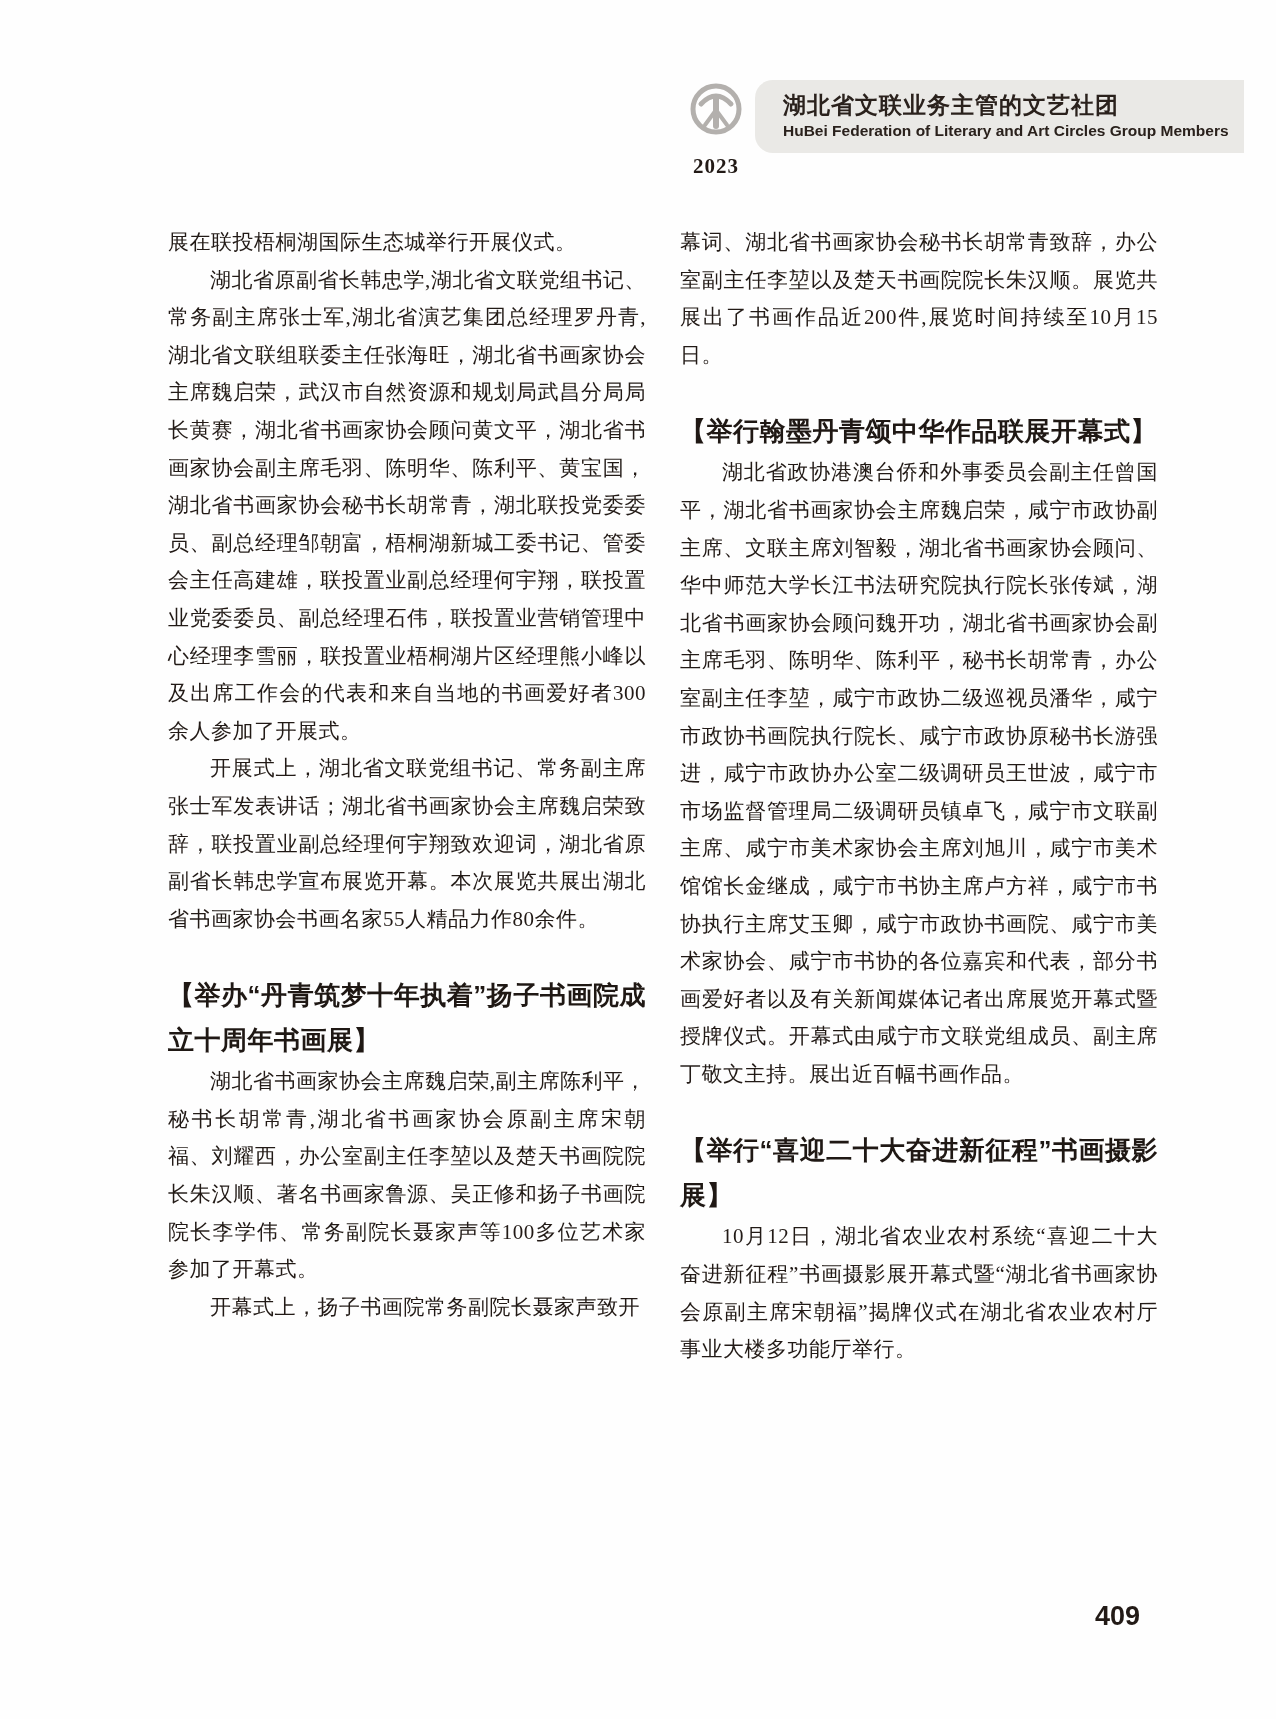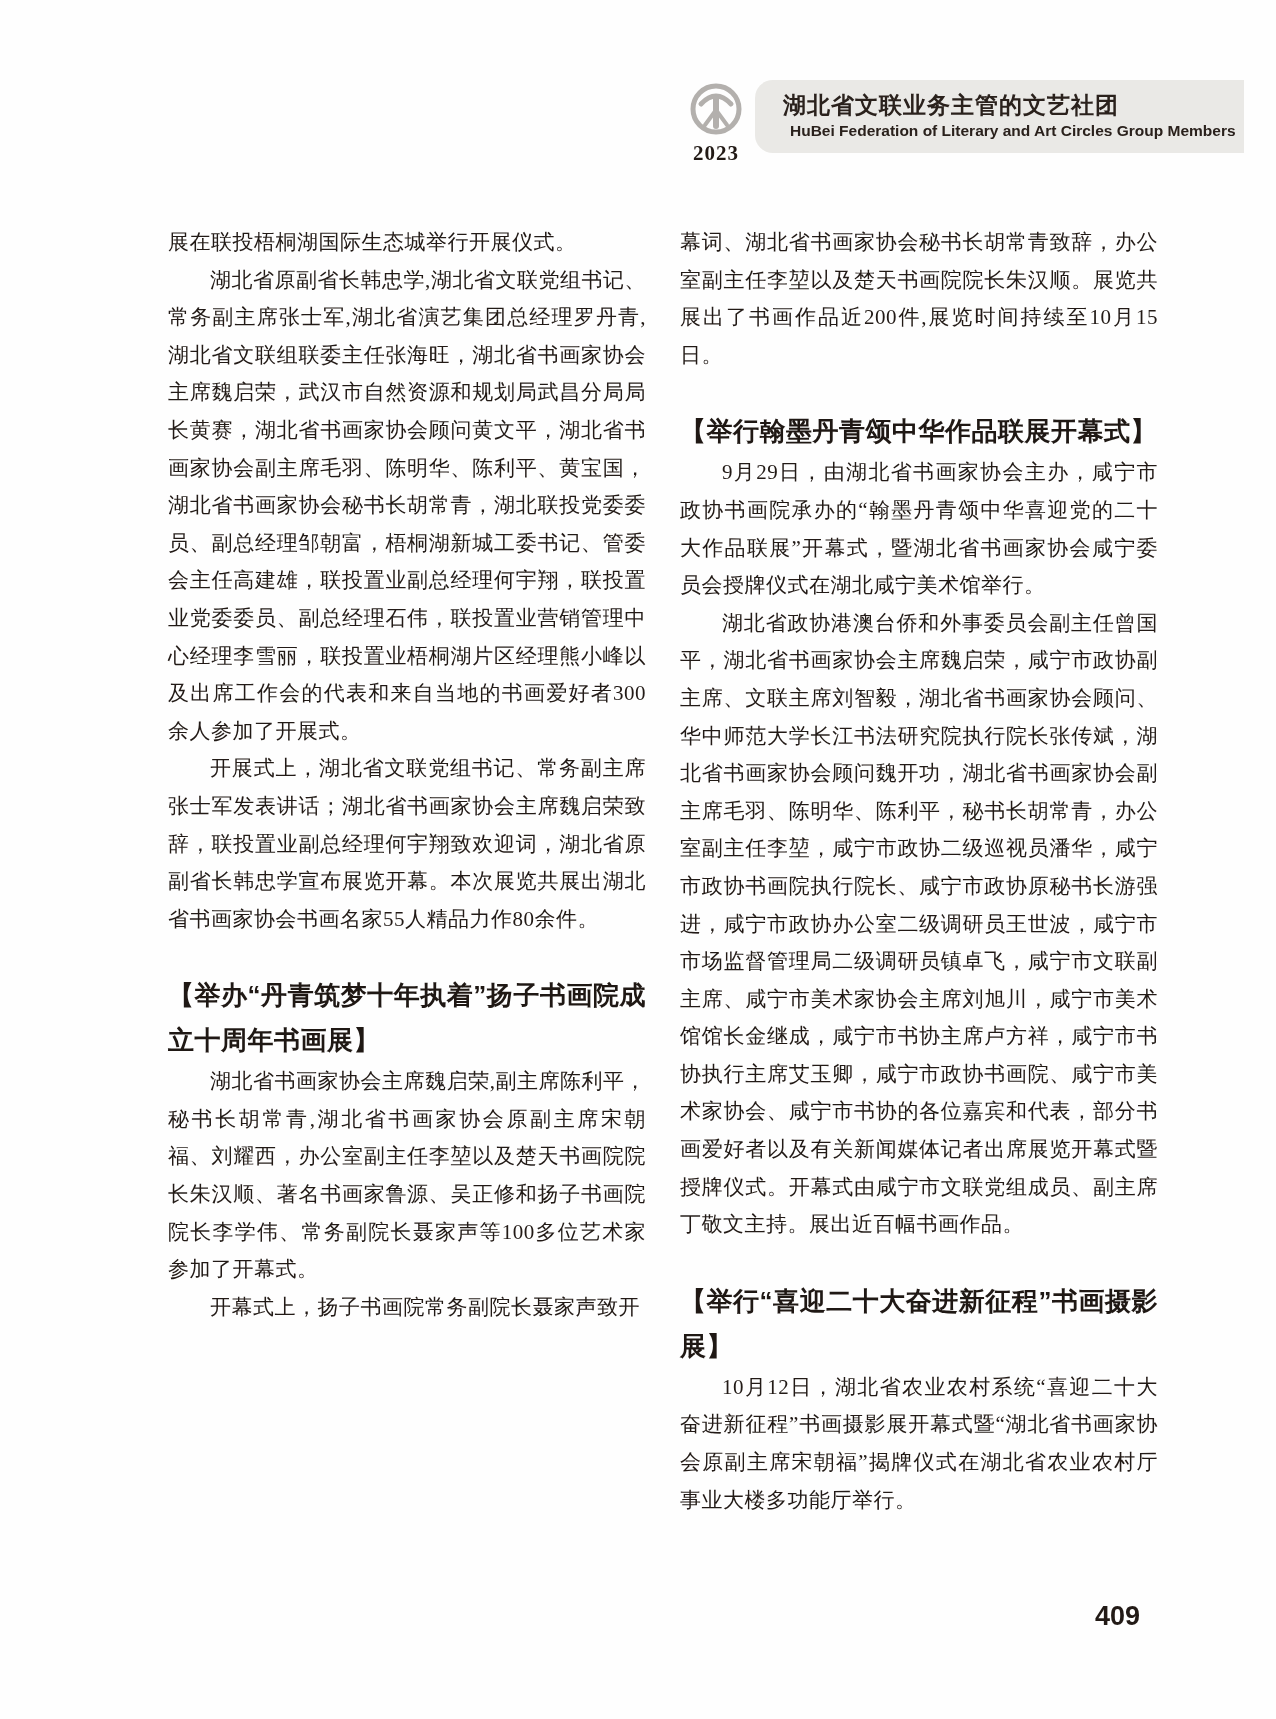--- a/index.html
+++ b/index.html
@@ -21,30 +21,30 @@
     background: #eae9e6;
     border-radius: 18px 0 0 18px;
   }
   .header-title-cn {
     position: absolute; left: 28px; top: 10px;
     font-family: "Liberation Sans", "DejaVu Sans", sans-serif;
     font-weight: bold; font-size: 23px; letter-spacing: 1px;
     color: #2a211c; white-space: nowrap;
   }
   .header-title-en {
-    position: absolute; left: 35px; top: 42px;
+    position: absolute; left: 28px; top: 42px;
     font-family: "Liberation Sans", "DejaVu Sans", sans-serif;
     font-weight: bold; font-size: 15.5px;
     color: #2a211c; white-space: nowrap;
   }
   .logo-wrap { position: absolute; left: 688px; top: 82px; width: 56px; text-align: center; }
   .logo-year {
     font-family: "Liberation Serif", "DejaVu Serif", serif;
     font-weight: bold; font-size: 21px; color: #221a16;
-    margin-top: 1px; letter-spacing: 1px;
+    margin-top: 14px; letter-spacing: 1px;
   }
 
   
   .col {
     position: absolute; top: 224px; width: 478px;
     text-align: justify;
     font-size: 21px; line-height: 37.6px;
     letter-spacing: 0.5px;
   }
   .col-left  { left: 168px; }
@@ -94,21 +94,20 @@
     <p class="indent">湖北省原副省长韩忠学,湖北省文联党组书记、常务副主席张士军,湖北省演艺集团总经理罗丹青,湖北省文联组联委主任张海旺，湖北省书画家协会主席魏启荣，武汉市自然资源和规划局武昌分局局长黄赛，湖北省书画家协会顾问黄文平，湖北省书画家协会副主席毛羽、陈明华、陈利平、黄宝国，湖北省书画家协会秘书长胡常青，湖北联投党委委员、副总经理邹朝富，梧桐湖新城工委书记、管委会主任高建雄，联投置业副总经理何宇翔，联投置业党委委员、副总经理石伟，联投置业营销管理中心经理李雪丽，联投置业梧桐湖片区经理熊小峰以及出席工作会的代表和来自当地的书画爱好者300余人参加了开展式。</p>
     <p class="indent">开展式上，湖北省文联党组书记、常务副主席张士军发表讲话；湖北省书画家协会主席魏启荣致辞，联投置业副总经理何宇翔致欢迎词，湖北省原副省长韩忠学宣布展览开幕。本次展览共展出湖北省书画家协会书画名家55人精品力作80余件。</p>
     <h3 class="section-heading">【举办“丹青筑梦十年执着”扬子书画院成立十周年书画展】</h3>
     <p class="indent">湖北省书画家协会主席魏启荣,副主席陈利平，秘书长胡常青,湖北省书画家协会原副主席宋朝福、刘耀西，办公室副主任李堃以及楚天书画院院长朱汉顺、著名书画家鲁源、吴正修和扬子书画院院长李学伟、常务副院长聂家声等100多位艺术家参加了开幕式。</p>
     <p class="indent">开幕式上，扬子书画院常务副院长聂家声致开</p>
   </div>
 
   <div class="col col-right">
     <p>幕词、湖北省书画家协会秘书长胡常青致辞，办公室副主任李堃以及楚天书画院院长朱汉顺。展览共展出了书画作品近200件,展览时间持续至10月15日。</p>
     <h3 class="section-heading">【举行翰墨丹青颂中华作品联展开幕式】</h3>
-    <p class="indent">9月29日，由湖北省书画家协会主办，咸宁市政协书画院承办的“翰墨丹青颂中华喜迎党的二十大作品联展”开幕式，暨湖北省书画家协会咸宁委员会授牌仪式在湖北咸宁美术馆举行。</p>
     <p class="indent">湖北省政协港澳台侨和外事委员会副主任曾国平，湖北省书画家协会主席魏启荣，咸宁市政协副主席、文联主席刘智毅，湖北省书画家协会顾问、华中师范大学长江书法研究院执行院长张传斌，湖北省书画家协会顾问魏开功，湖北省书画家协会副主席毛羽、陈明华、陈利平，秘书长胡常青，办公室副主任李堃，咸宁市政协二级巡视员潘华，咸宁市政协书画院执行院长、咸宁市政协原秘书长游强进，咸宁市政协办公室二级调研员王世波，咸宁市市场监督管理局二级调研员镇卓飞，咸宁市文联副主席、咸宁市美术家协会主席刘旭川，咸宁市美术馆馆长金继成，咸宁市书协主席卢方祥，咸宁市书协执行主席艾玉卿，咸宁市政协书画院、咸宁市美术家协会、咸宁市书协的各位嘉宾和代表，部分书画爱好者以及有关新闻媒体记者出席展览开幕式暨授牌仪式。开幕式由咸宁市文联党组成员、副主席丁敬文主持。展出近百幅书画作品。</p>
     <h3 class="section-heading">【举行“喜迎二十大奋进新征程”书画摄影展】</h3>
     <p class="indent">10月12日，湖北省农业农村系统“喜迎二十大奋进新征程”书画摄影展开幕式暨“湖北省书画家协会原副主席宋朝福”揭牌仪式在湖北省农业农村厅事业大楼多功能厅举行。</p>
   </div>
 
   <div class="page-number">409</div>
 
 </div>
 
 </body></html>

